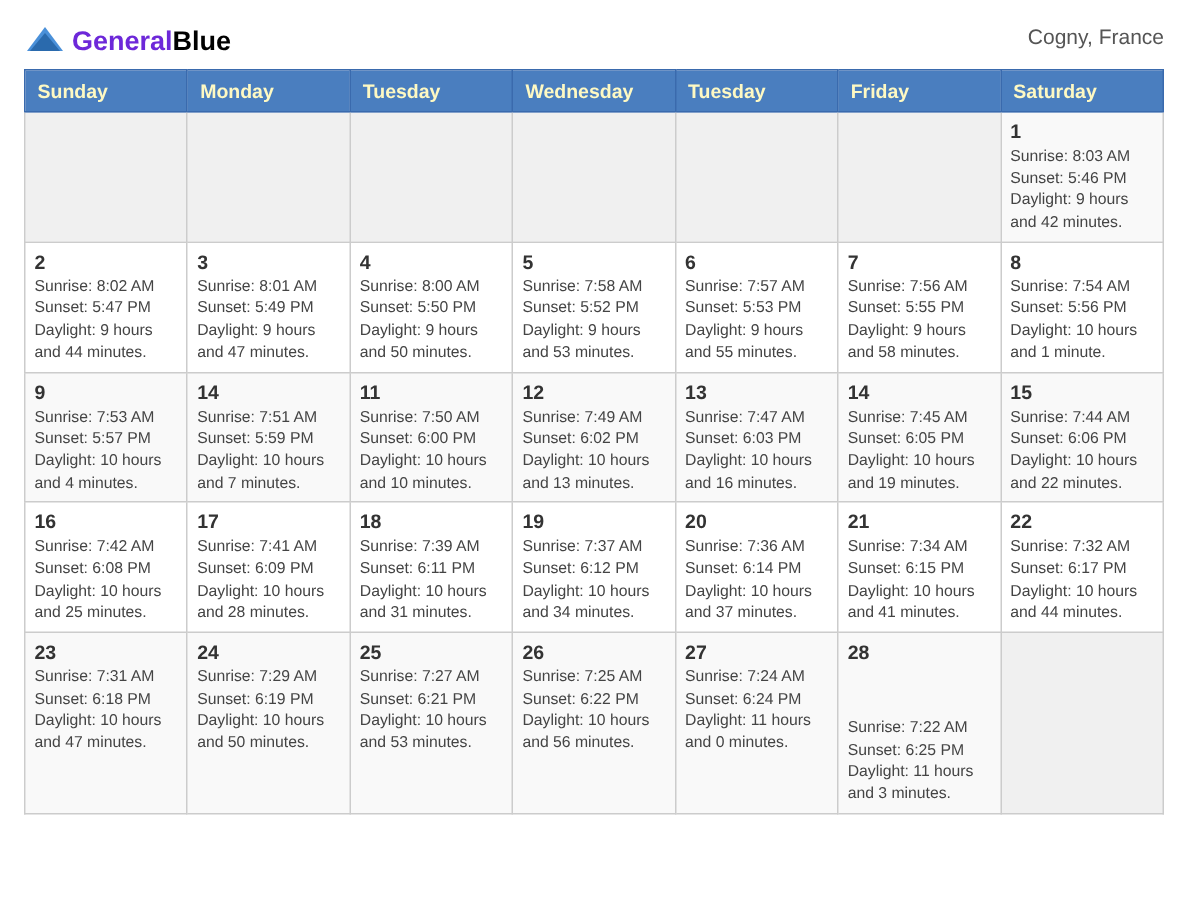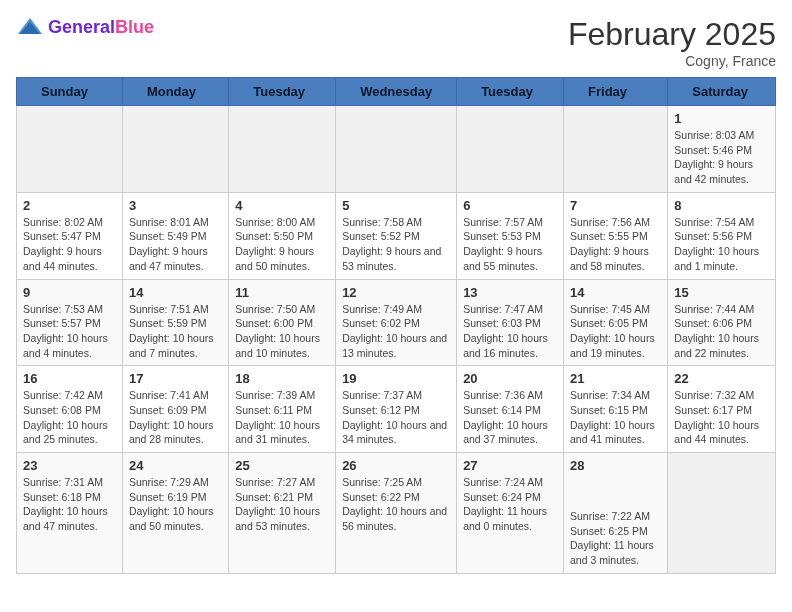--- a/index.html
+++ b/index.html
@@ -22,21 +22,21 @@
       gap: 4px;
     }
     .logo-text-general {
       font-size: 18px;
       font-weight: bold;
       color: #6d28d9;
     }
     .logo-text-blue {
       font-size: 18px;
       font-weight: bold;
-      color: #ec4899;
+      color: #000000;
     }
     .logo-icon {
       width: 28px;
       height: 22px;
     }
     .title-area {
       text-align: right;
     }
     .month-title {
       font-size: 32px;
@@ -47,24 +47,24 @@
       font-size: 14px;
       color: #555;
     }
     .calendar {
       width: 100%;
       border-collapse: collapse;
       border: 1px solid #ccc;
     }
     .calendar th {
       background-color: #4a7ebf;
-      color: #0f172a;
+      color: #fef9c3;
       font-size: 13px;
       font-weight: bold;
-      padding: 6px 24px;
+      padding: 6px 8px;
       text-align: left;
       border: 1px solid #3a6aad;
     }
     .calendar td {
       vertical-align: top;
       border: 1px solid #ccc;
       padding: 5px 6px;
       width: calc(100% / 7);
       min-height: 80px;
       background: #fff;
@@ -98,21 +98,20 @@
   <div class="logo">
     <svg class="logo-icon" viewBox="0 0 28 22" xmlns="http://www.w3.org/2000/svg">
       <polygon points="14,2 26,18 2,18" fill="#4a90d9"></polygon>
       <polygon points="14,6 24,18 4,18" fill="#2a6aad"></polygon>
     </svg>
     <div>
       <span class="logo-text-general">General</span><span class="logo-text-blue">Blue</span>
     </div>
   </div>
   <div class="title-area">
-    <div class="month-title">February 2025</div>
     <div class="location">Cogny, France</div>
   </div>
 </div>
 
 <table class="calendar">
   <thead>
     <tr>
     <th>Sunday</th>
         <th>Monday</th>
         <th>Tuesday</th>

